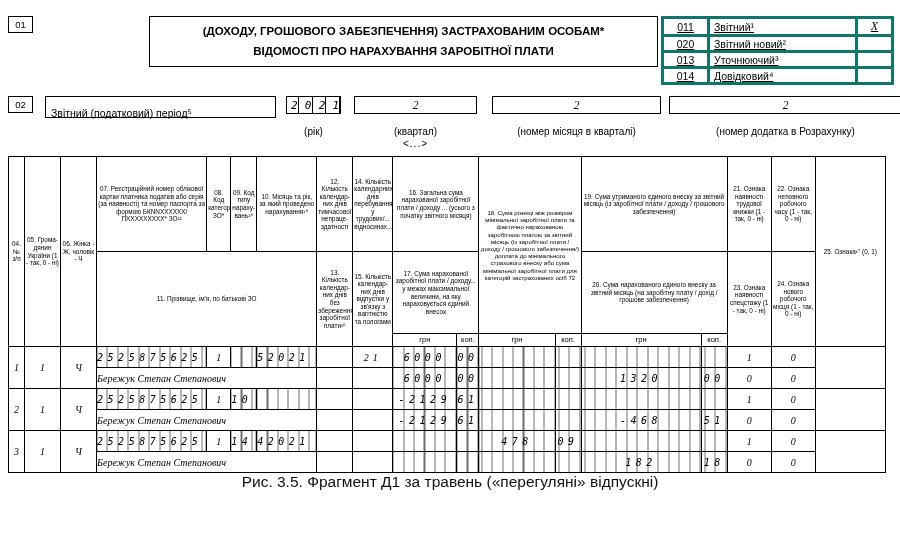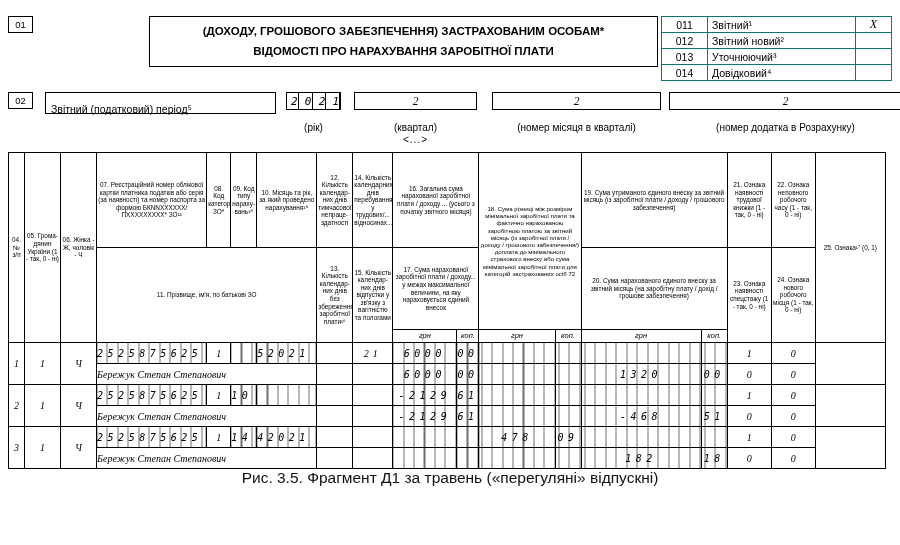--- a/index.html
+++ b/index.html
@@ -12,21 +12,21 @@
   .top { display:flex; align-items:flex-start; padding:16px 7px 0 8px; }
   .codebox {
     width:25px; height:17px; border:1px solid #000; flex:0 0 auto;
     display:flex; align-items:center; justify-content:center; font-size:9.5px;
   }
   .titlebox {
     margin-left:116px; width:509px; border:1px solid #000; text-align:center;
     font-weight:bold; font-size:11.5px; line-height:1.7; padding:5px 6px; flex:0 0 auto;
   }
   .typestable { margin-left:3px; border-collapse:collapse; flex:0 0 auto; }
-  .typestable td { border:1px solid #0f766e; height:16px; font-size:10.5px; padding:0 4px; }
+  .typestable td { border:3px solid #0f766e; height:16px; font-size:10.5px; padding:0 4px;text-decoration:underline; }
   .typestable .tcode { width:46px; text-align:center; padding:0; }
   .typestable .tlabel { width:148px; }
   .typestable .tmark { width:36px; text-align:center;
     font-family:"Liberation Serif","DejaVu Serif",serif; font-style:italic; font-size:12px; }
 
   .period { display:flex; align-items:flex-start; padding:11px 7px 0 8px; }
   .p-label { margin-left:12px; width:231px; height:18px; border:1px solid #000;
     font-size:10.5px; padding:10px 5px; flex:0 0 auto; }
   .field { display:flex; flex-direction:column; align-items:center; flex:0 0 auto; }
   .f-box { border:1px solid #000; height:18px; display:flex; align-items:center; justify-content:center;
@@ -40,21 +40,21 @@
     font-size:11px; letter-spacing:7.2px;
     background-image:repeating-linear-gradient(to left,#000 0 1px,transparent 1px 13.6px);
   }
   .ml10 { margin-left:10px; } .ml13 { margin-left:13px; } .ml15 { margin-left:15px; } .ml8 { margin-left:8px; }
 
   table.main { border-collapse:collapse; table-layout:fixed; margin:7px 0 0 8px; width:878px; }
   .main th, .main td { border:1px solid #000; padding:0; overflow:hidden; }
   .main th { font-weight:normal; font-size:6.4px; line-height:1.18; padding:1px; text-align:center; vertical-align:middle; }
   .main th.tiny { font-size:6.1px; }
   tr.h1 { height:95px; } tr.h2 { height:82px; }
-  tr.h3 { height:13px; } tr.h3 th { font-size:7.5px; font-weight:normal;font-style:italic; }
+  tr.h3 { height:13px; } tr.h3 th { font-size:7.5px; font-weight:normal; }
   tr.dr { height:21px; }
   .main td { font-size:10px; vertical-align:middle; }
   .val { font-family:"Liberation Serif","DejaVu Serif",serif; font-style:italic; font-size:10.5px; }
   .c { text-align:center; }
   .name { padding-left:8px; }
   .comb { font-family:"DejaVu Sans Mono","Liberation Mono",monospace; font-style:italic;
     font-size:10px; letter-spacing:4.5px; white-space:nowrap; }
   .tickL { background-image:repeating-linear-gradient(to right,#6e6e6e 0 1px,transparent 1px 10.5px);
     background-position:-1px 0; padding-left:3px; }
   .tickR { background-image:repeating-linear-gradient(to left,#6e6e6e 0 1px,transparent 1px 10.5px);
@@ -72,21 +72,21 @@
     <div>ВІДОМОСТІ ПРО НАРАХУВАННЯ ЗАРОБІТНОЇ ПЛАТИ</div>
   </div>
   <table class="typestable">
     <tbody>
         <tr>
       <td class="tcode">011</td>
       <td class="tlabel">Звітний¹</td>
       <td class="tmark">X</td>
     </tr>
     <tr>
-      <td class="tcode">012</td>
+      <td class="tcode">020</td>
       <td class="tlabel">Звітний новий²</td>
       <td class="tmark"></td>
     </tr>
     <tr>
       <td class="tcode">013</td>
       <td class="tlabel">Уточнюючий³</td>
       <td class="tmark"></td>
     </tr>
     <tr>
       <td class="tcode">014</td>

